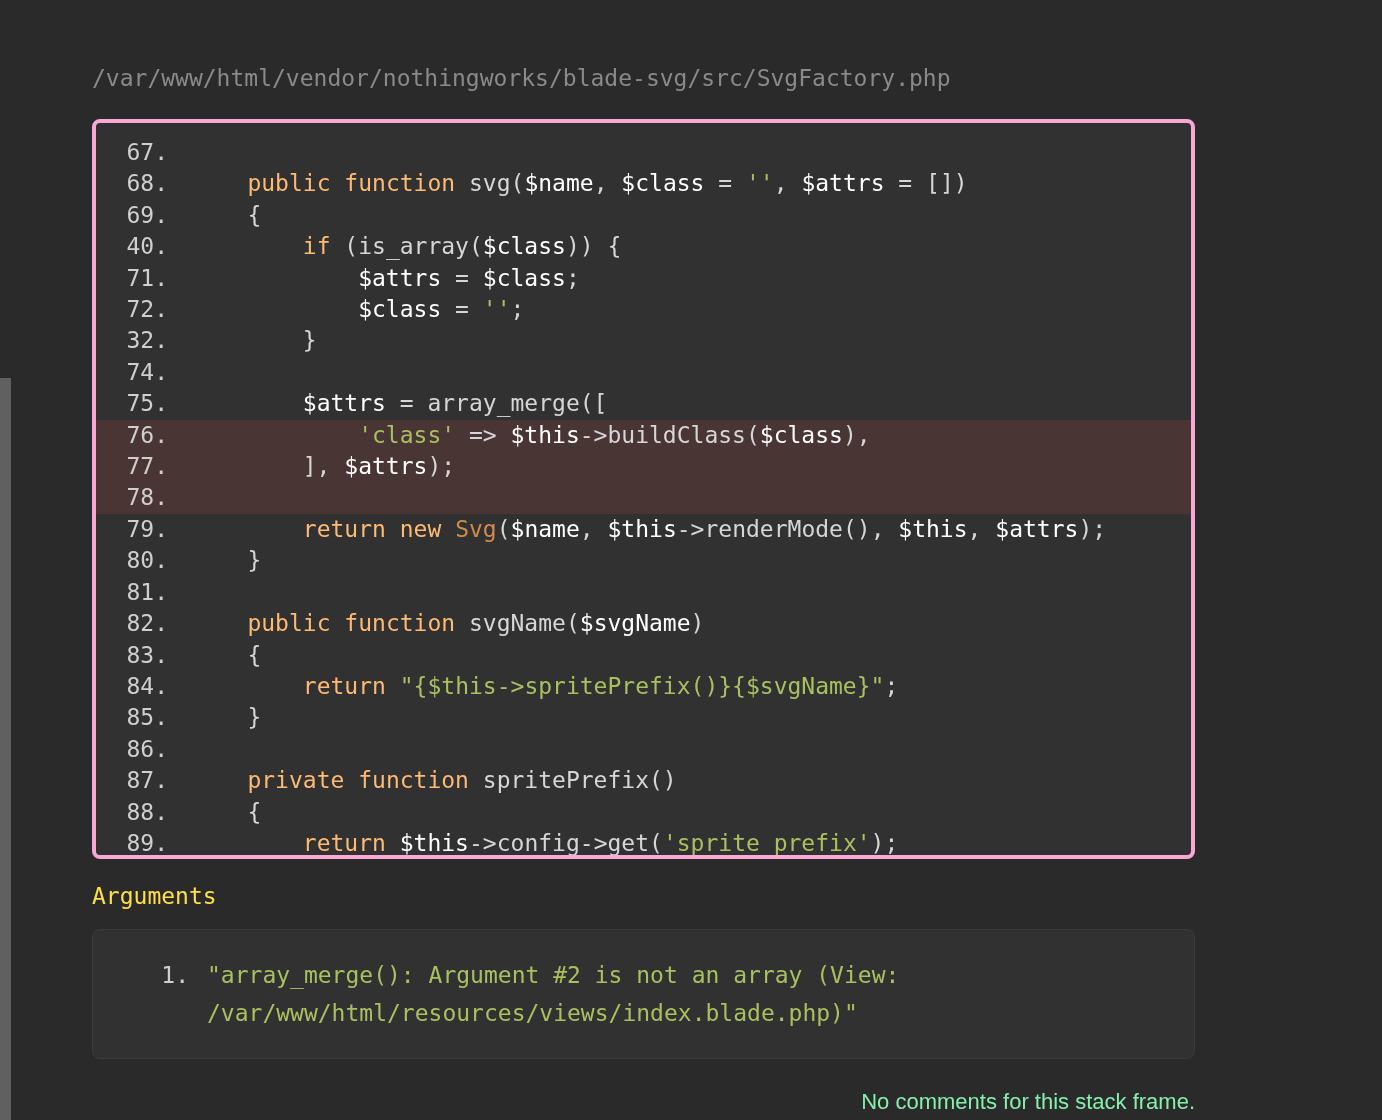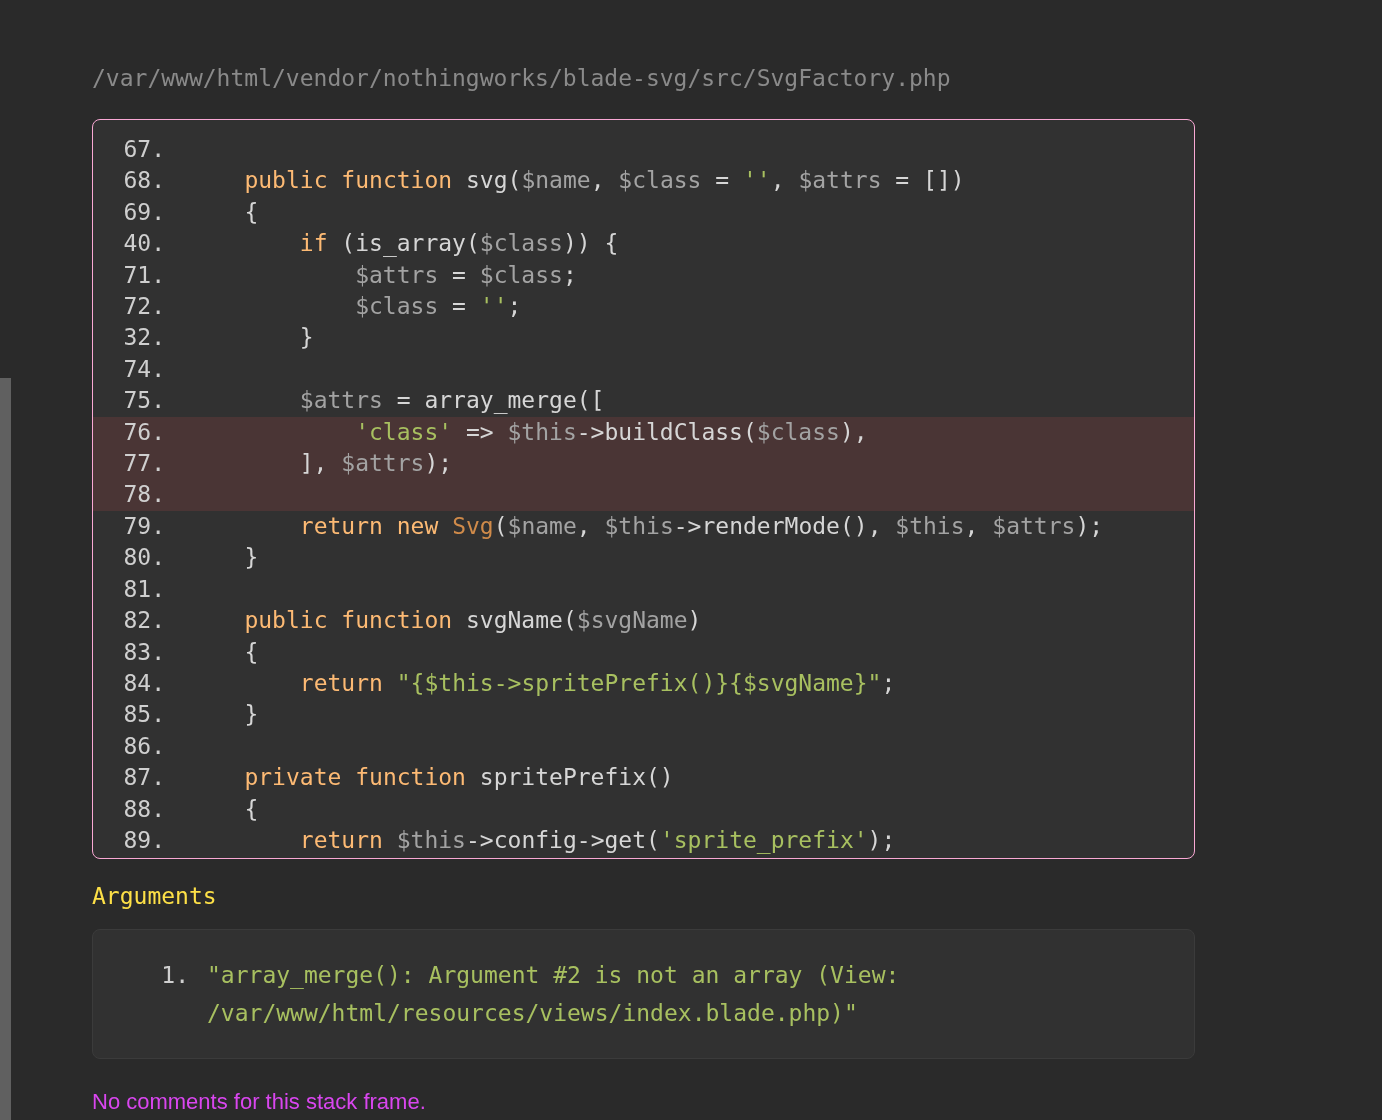--- a/index.html
+++ b/index.html
@@ -23,21 +23,21 @@
     padding: 65px 80px 0 80px;
   }
   .filepath {
     font-family: "Menlo","Consolas","DejaVu Sans Mono",monospace;
     font-size: 23px;
     color: #8a8a8a;
     margin-bottom: 28px;
   }
   .codebox {
     background: #313131;
-    border: 1px solid #f9a8d4;
+    border: 4px solid #f9a8d4;
     border-radius: 8px;
     overflow: hidden;
     height: 740px;
     position: relative;
   }
   .codeinner {
     padding: 14px 0 0 0;
     font-family: "Menlo","Consolas","DejaVu Sans Mono",monospace;
     font-size: 23px;
     line-height: 31.4px;
@@ -47,21 +47,21 @@
   .ln {
     display: inline-block;
     width: 96px;
     text-align: right;
     padding-right: 24px;
     color: #cfcfcf;
   }
   .code { color: #cfcfcf; }
   .tok-kw   { color: #fdba74; }   
   .tok-fn   { color: #d6d6d6; }   
-  .tok-var  { color: #a3a3a3; }
+  .tok-var  { color: #ffffff; }
   .tok-op   { color: #d6d6d6; }
   .tok-cls  { color: #d08b4a; }   
   .tok-str  { color: #a8c060; }   
   .tok-punc { color: #d6d6d6; }
 
   .section-label {
     font-family: "Menlo","Consolas","DejaVu Sans Mono",monospace;
     font-size: 23px;
     color: #fde047;
     margin-top: 24px;
@@ -81,23 +81,24 @@
     width: 88px;
     text-align: right;
     color: #cfcfcf;
     padding-right: 18px;
   }
   .arg-val { color: #a8c060; flex: 1; }
 
   .nocomments {
     font-family: "Helvetica Neue", Arial, sans-serif;
     font-size: 22px;
-    color: #d946ef;
+    color: #86efac;
     margin-top: 30px;
     font-weight: 300;
+    text-align: right;
   }
 </style>
 </head>
 <body>
 
 <div class="gutter"></div>
 
 <div class="panel">
 
   <div class="filepath">/var/www/html/vendor/nothingworks/blade-svg/src/SvgFactory.php</div>

